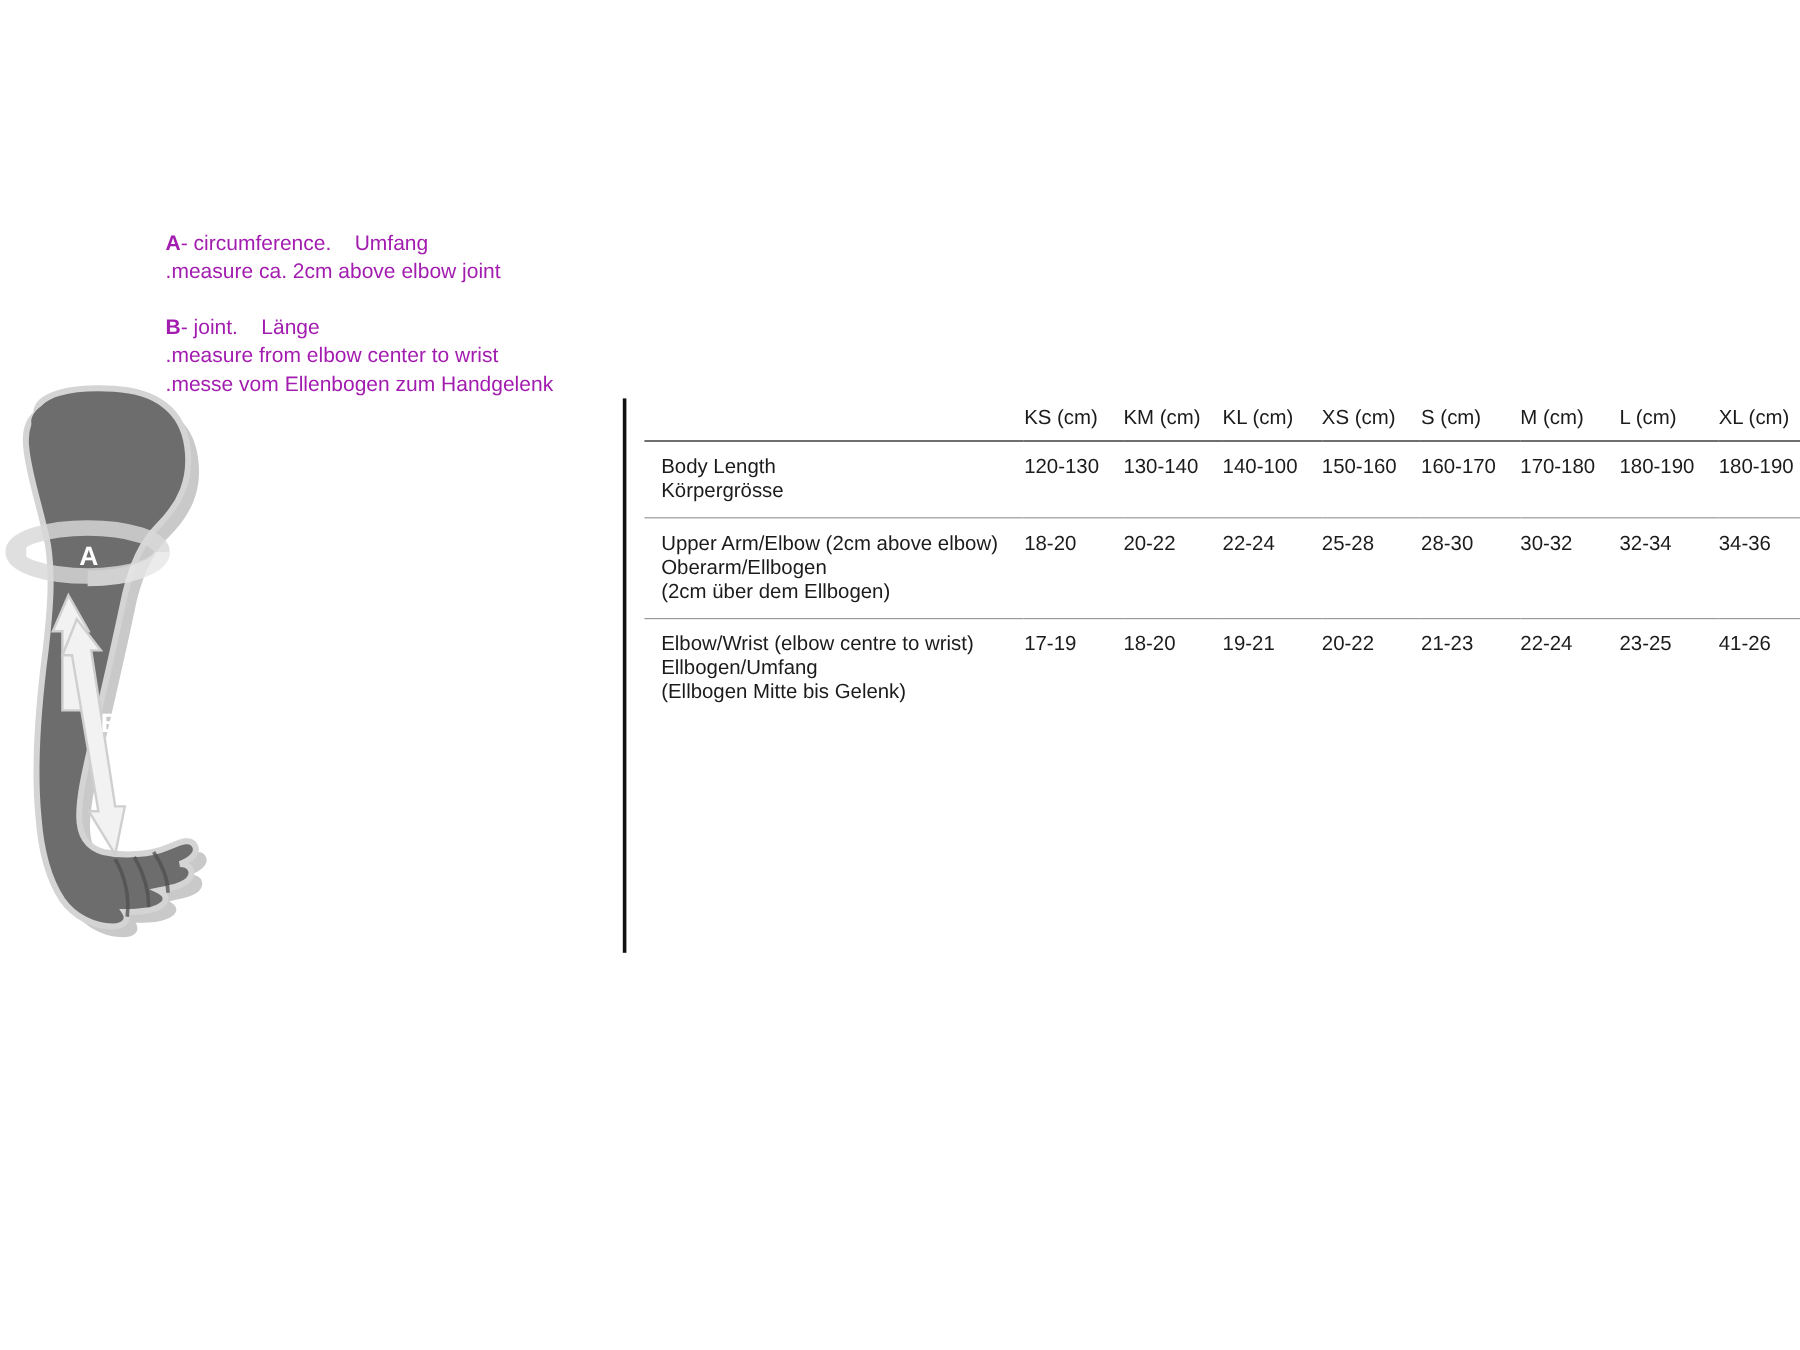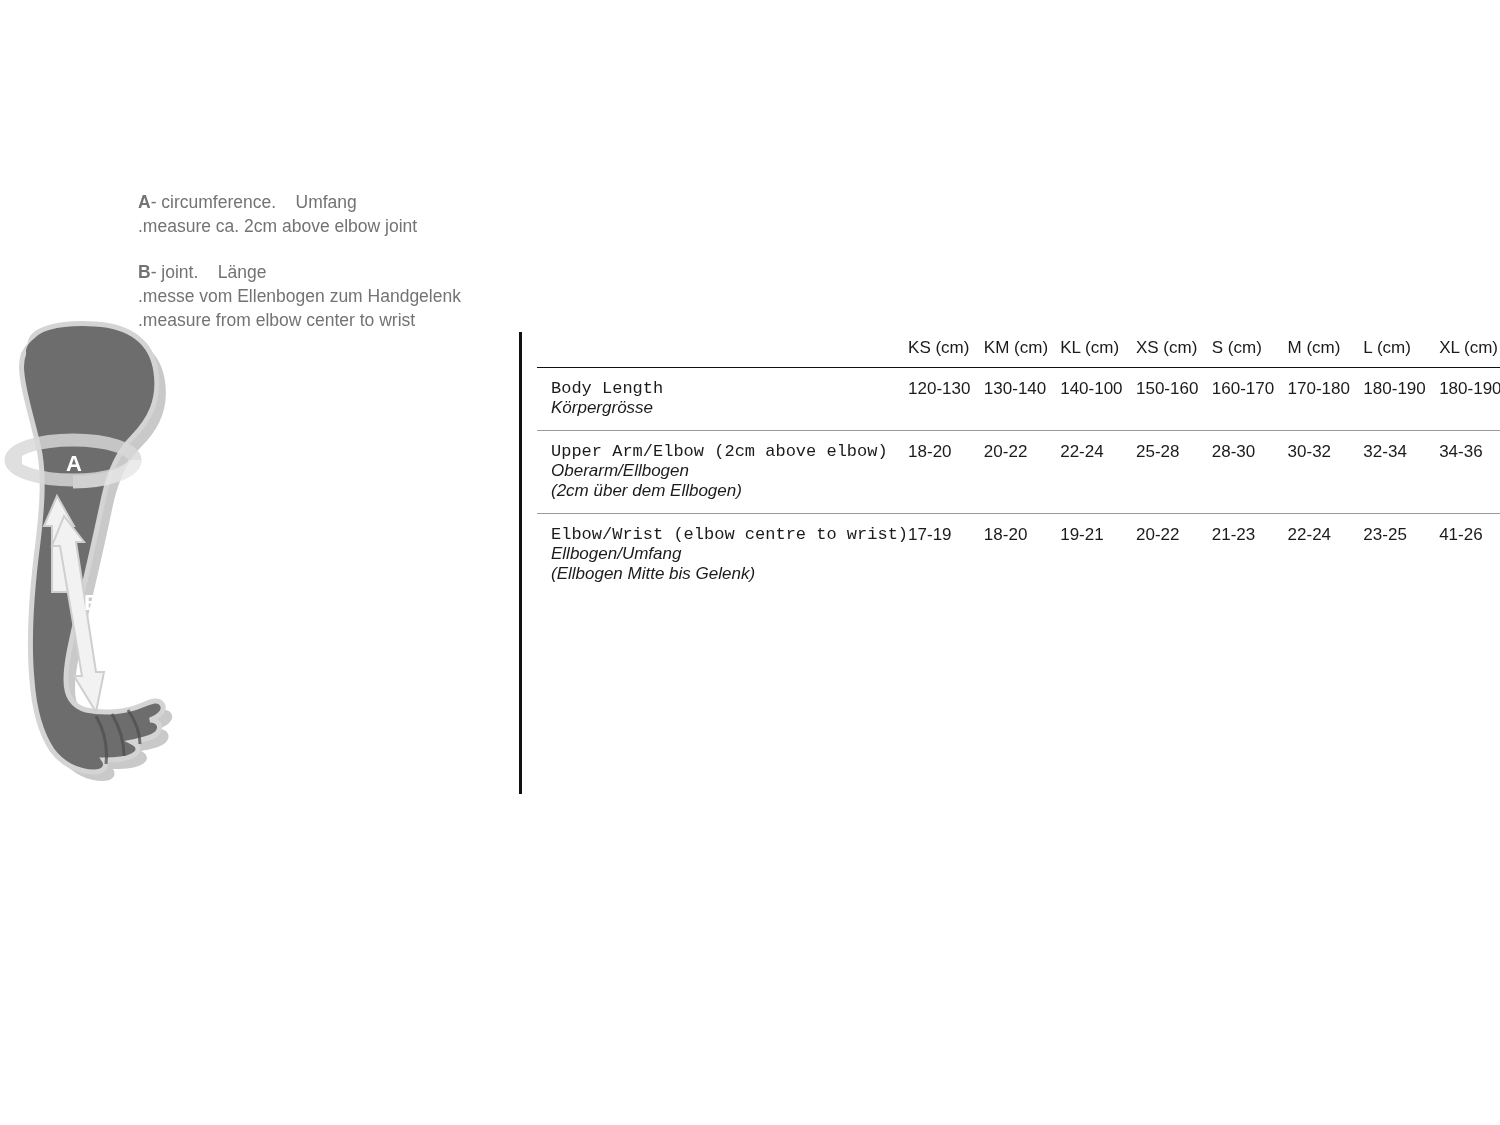--- a/index.html
+++ b/index.html
@@ -31,21 +31,21 @@
   }
 
   
   #legend {
     position: absolute;
     left: 138px;
     top: 190px;
     width: 390px;
     font-size: 17.5px;
     line-height: 24px;
-    color: #737373;
+    color: #a21caf;
   }
   #legend .legend-group {
     margin-bottom: 22px;
   }
   #legend .legend-head {
     white-space: pre;
   }
   #legend .legend-head b {
     font-weight: bold;
   }
@@ -91,22 +91,22 @@
     vertical-align: top;
     padding: 11px 0 12px 0;
     border-bottom: 1.2px solid #9a9a9a;
     white-space: nowrap;
   }
   table.size-table tr.last-row td {
     border-bottom: none;
   }
   .col-label { width: 296px; padding-left: 14px !important; }
   .col-v { width: 81px; }
-  .label-en { display: block; font-family: Liberation Mono, monospace; }
-  .label-de { display: block; font-style: italic; }
+  .label-en { display: block; }
+  .label-de { display: block; }
   .head-pad { padding-left: 14px !important; }
 </style>
 </head>
 <body>
 
 <div id="illustration">
   <svg id="arm-svg" width="520" height="500" viewBox="0 0 520 500">
 
     <g transform="translate(9,9)">
       <path d="M30 25
@@ -190,22 +190,22 @@
 
 <div id="legend">
 
   <div class="legend-group">
     <div class="legend-head"><b>A</b><span>- circumference.</span>    <span>Umfang</span></div>
     <div class="legend-line">.measure ca. 2cm above elbow joint</div>
   </div>
 
   <div class="legend-group">
     <div class="legend-head"><b>B</b><span>- joint.</span>    <span>Länge</span></div>
+    <div class="legend-line">.measure from elbow center to wrist</div>
     <div class="legend-line">.messe vom Ellenbogen zum Handgelenk</div>
-    <div class="legend-line">.measure from elbow center to wrist</div>
   </div>
 
 </div>
 
 <div id="table-wrap">
   <div id="left-rule"></div>
 
   <table class="size-table">
     <thead>
       <tr>

